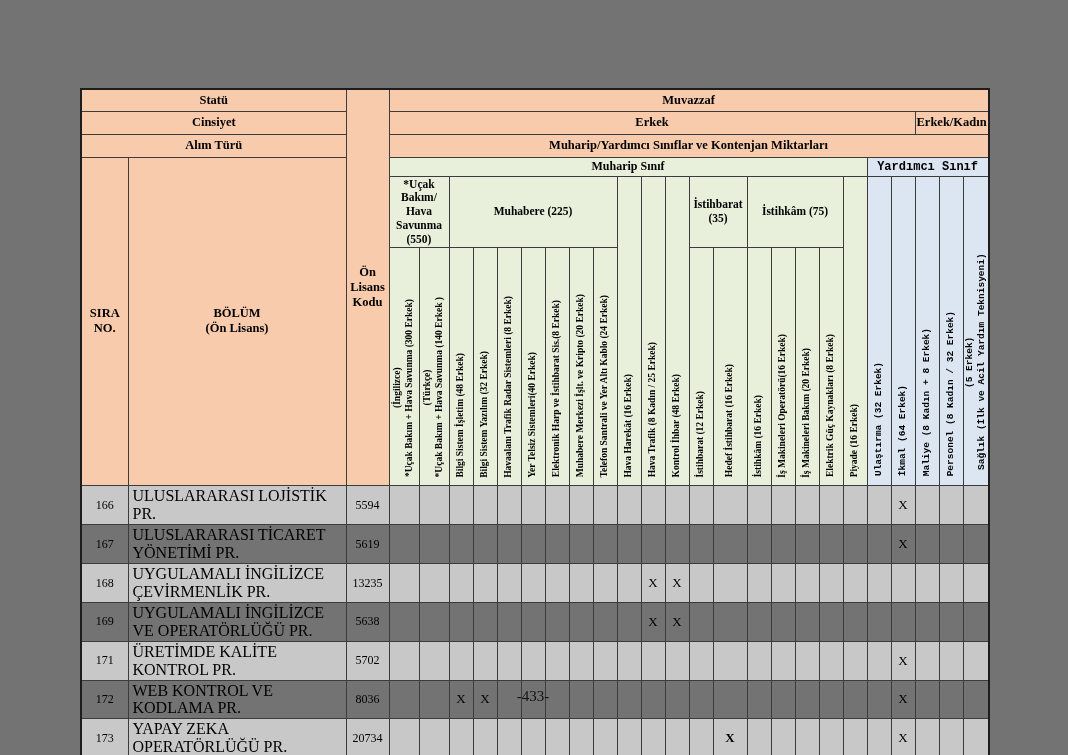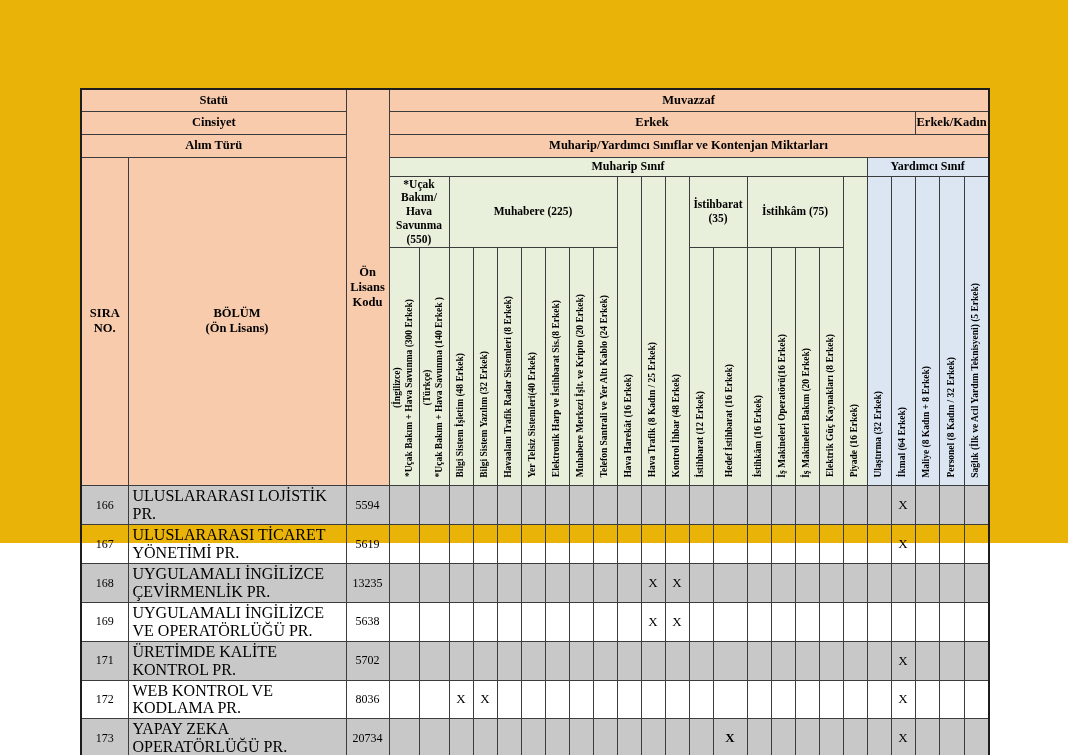--- a/index.html
+++ b/index.html
@@ -1,25 +1,25 @@
 <!DOCTYPE html>
 <html style="--c-header: #f8cbad; --c-muharip: #e8efdb; --c-yardimci: #dce6f2; --c-shade: #c8c8c8;"><head>
 <meta charset="utf-8">
 <style>
   html,body{margin:0;padding:0;background:#ffffff;}
   body{width:1068px;height:755px;overflow:hidden;position:relative;
        font-family:"Liberation Serif", serif;}
-  #sheet{position:absolute;left:0;top:0;width:1068px;height:543px;background:#eab308;}
+  #sheet{position:absolute;left:0;top:0;width:1068px;height:755px;background:#737373;}
   table{border-collapse:collapse;table-layout:fixed;position:absolute;left:80px;top:88px;
         border:2px solid #1d1d1d;}
   td{border:1px solid #3c3c3c;overflow:hidden;box-sizing:border-box;}
   .hdr{background:var(--c-header);font-weight:bold;text-align:center;font-size:12.5px;
        vertical-align:middle;white-space:pre-line;line-height:1.2;}
   .green{background:var(--c-muharip);}
-  .blue{background:var(--c-yardimci);}
+  .blue{background:var(--c-yardimci);font-family:Liberation Mono, monospace;}
   .band{font-weight:bold;text-align:center;font-size:12px;vertical-align:middle;}
   .group{font-weight:bold;text-align:center;font-size:11.5px;vertical-align:middle;
          white-space:pre-line;line-height:1.2;}
   .vcell{vertical-align:bottom;text-align:center;padding:2px 0 4px 0;}
   .vlabel{display:inline-block;writing-mode:vertical-lr;transform:rotate(180deg);
           font-weight:bold;font-size:9.5px;line-height:1.25;white-space:pre-line;
           max-height:228px;}
   .row-no,.row-code{text-align:center;font-size:12px;vertical-align:middle;}
   .row-name{font-size:16px;padding:1px 4px;line-height:1.12;vertical-align:middle;}
   .mark{text-align:center;font-size:13px;vertical-align:middle;}
@@ -325,13 +325,14 @@
           <td class="mark"></td>
           <td class="mark"></td>
           <td class="mark"></td>
           <td class="mark">X</td>
           <td class="mark"></td>
           <td class="mark"></td>
           <td class="mark"></td>
         </tr>
       </tbody>
   </table>
+  <div id="pagenum">-433-</div>
 </div>
 
 </body></html>

